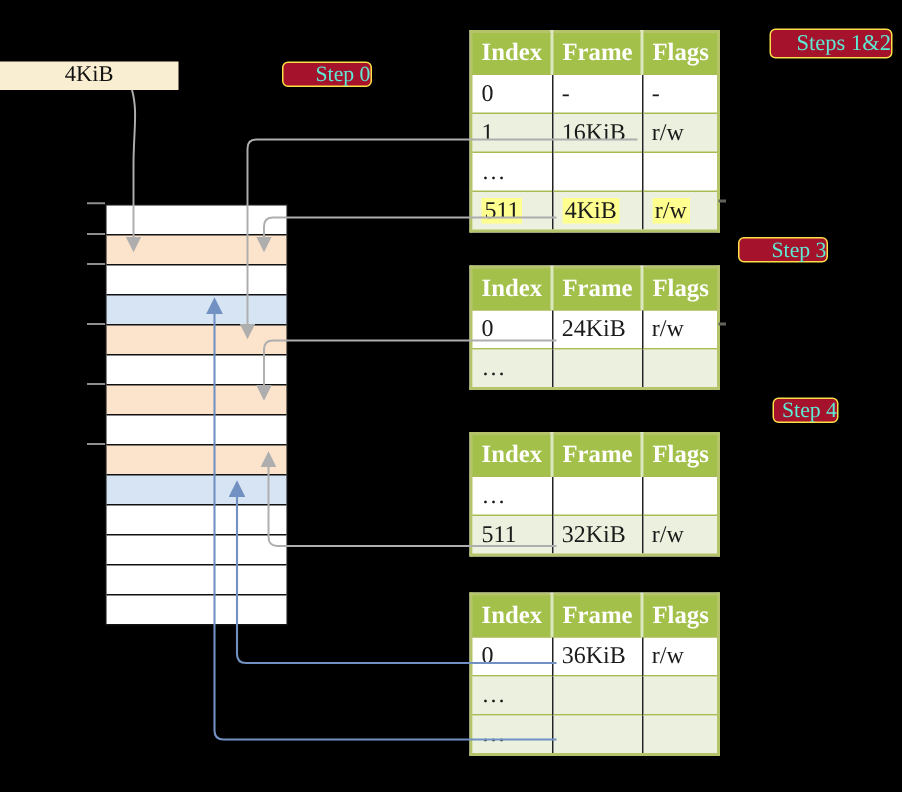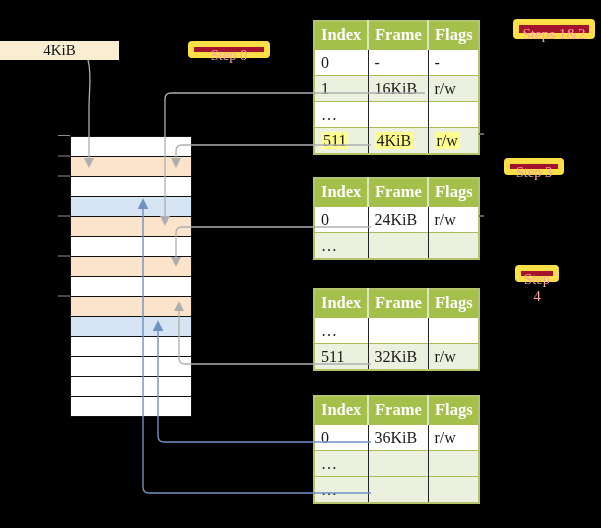--- a/index.html
+++ b/index.html
@@ -4,25 +4,25 @@
 <style>
   html,body{margin:0;padding:0;background:#000;}
   .stage{position:relative;width:601px;height:528px;background:#000;overflow:hidden;
          font-family:"Liberation Serif", serif;}
 
   
   .framebox{position:absolute;left:0;top:41px;width:119px;height:19px;background:#faeed2;
             color:#111;font-size:15px;text-align:center;line-height:19px;}
 
   
-  .badge{position:absolute;background:#a5122b;color:#fca5a5;font-size:14.5px;text-align:center;
-         border-radius:4px;line-height:17px;height:17px;border:6px solid #fde047;box-sizing:border-box;}
-  .b0{left:188px;top:41px;width:82px;}
+  .badge{position:absolute;background:#a5122b;color:#5eead4;font-size:14.5px;text-align:right;
+         border-radius:4px;line-height:17px;height:17px;border:1px solid #fde047;box-sizing:border-box;}
+  .b0{left:188px;top:41px;width:60px;}
   .b1{left:513px;top:19px;width:82px;height:20px;line-height:19px;font-size:15px;}
-  .b2{left:504px;top:158px;width:60px;}
+  .b2{left:492px;top:158px;width:60px;}
   .b3{left:515px;top:265px;width:44px;}
 
   
   .memcol{position:absolute;left:70px;top:136px;width:120px;border:1px solid #111;}
   .memrow{height:19px;border-top:1px solid #111;}
   .memrow:first-child{border-top:none;}
   [data-color="white"]{background:#ffffff;}
   [data-color="orange"]{background:#fce4cc;}
   [data-color="blue"]{background:#d7e4f4;}
 

